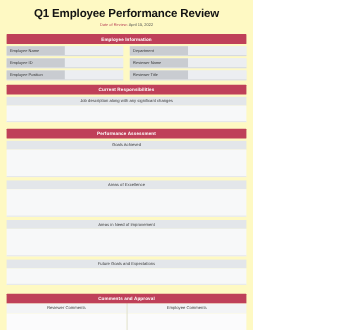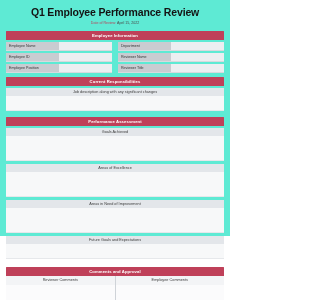--- a/index.html
+++ b/index.html
@@ -11,22 +11,22 @@
     width: 230px;
     height: 300px;
     font-family: "Liberation Sans", sans-serif;
     color: #3a3a3a;
     overflow: hidden;
   }
 
   .page {
     position: relative;
     width: 230px;
-    height: 236px;
-    background: #5eead4;
+    height: 300px;
+    background: #fef9c3;
     box-sizing: border-box;
   }
 
   
   .title-block {
     padding: 6px 10px 0 10px;
     text-align: center;
   }
   .doc-title {
     font-size: 10.5px;

